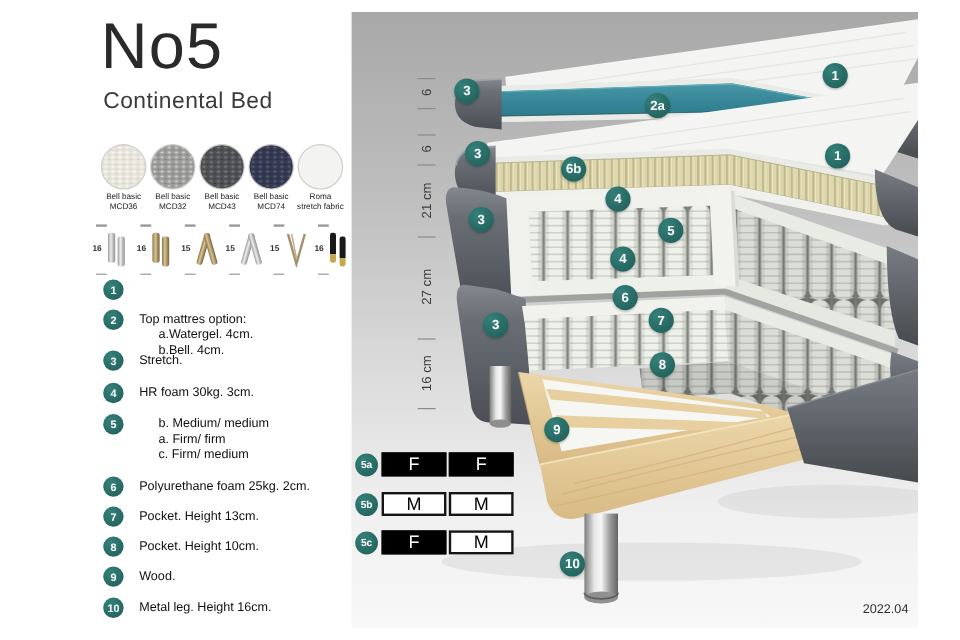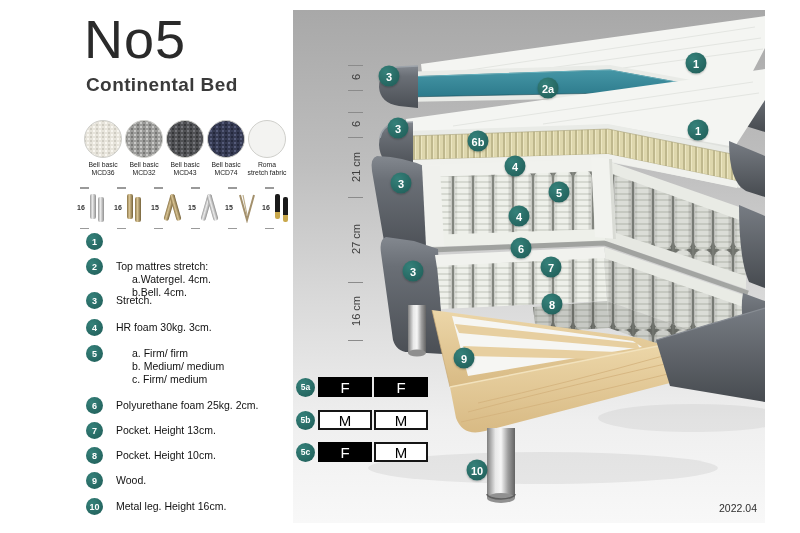--- a/index.html
+++ b/index.html
@@ -5,21 +5,21 @@
   html,body{margin:0;padding:0;}
   body{
     width:800px;height:533px;position:relative;background:#ffffff;
     font-family:"Liberation Sans",sans-serif;overflow:hidden;
     -webkit-font-smoothing:antialiased;
   }
   
   .left-col{position:absolute;left:0;top:0;width:293px;height:533px;background:#fff;margin-left:32px;}
   .title-main{position:absolute;left:52px;top:12px;font-size:54px;font-weight:200;
     letter-spacing:1px;color:#2a2a2a;line-height:54px;}
-  .title-sub{position:absolute;left:54px;top:74px;font-size:19px;font-weight:700;
+  .title-sub{position:absolute;left:54px;top:74px;font-size:19px;font-weight:400;
     letter-spacing:.4px;color:#3a3a3a;}
 
   .swatch-row{position:absolute;left:51px;top:120px;display:flex;gap:1px;}
   .swatch-item{width:40px;display:flex;flex-direction:column;align-items:center;}
   .swatch{width:36px;height:36px;border-radius:50%;border:1px solid #cfcfcb;}
   .sw0{background:#e7e4db;background-image:radial-gradient(#f8f6f0 28%,rgba(0,0,0,0) 32%),radial-gradient(#cfccc2 22%,rgba(0,0,0,0) 28%);background-size:6px 4px,6px 4px;background-position:0 0,3px 2px;}
   .sw1{background:#9c9c9a;background-image:radial-gradient(#c9c9c7 28%,rgba(0,0,0,0) 32%),radial-gradient(#787876 22%,rgba(0,0,0,0) 28%);background-size:6px 4px,6px 4px;background-position:0 0,3px 2px;}
   .sw2{background:#505154;background-image:radial-gradient(#74757a 28%,rgba(0,0,0,0) 32%),radial-gradient(#36373a 22%,rgba(0,0,0,0) 28%);background-size:6px 4px,6px 4px;background-position:0 0,3px 2px;}
   .sw3{background:#353a52;background-image:radial-gradient(#545a78 28%,rgba(0,0,0,0) 32%),radial-gradient(#24283c 22%,rgba(0,0,0,0) 28%);background-size:6px 4px,6px 4px;background-position:0 0,3px 2px;}
   .sw4{background:#f3f3f1;}
@@ -156,38 +156,38 @@
         </span>
     </div>
   </div>
 
   <div class="spec-item" style="top:233px">
     <span class="num-circle">1</span>
   </div>
   <div class="spec-item" style="top:258px">
     <span class="num-circle">2</span>
     <span class="spec-text">
-      <span>Top mattres stretch:</span>
+      <span>Top mattres option:</span>
       <span class="spec-sub" style="display:block">a.Watergel. 4cm.</span>
       <span class="spec-sub" style="display:block">b.Bell. 4cm.</span>
     </span>
   </div>
   <div class="spec-item" style="top:292px">
     <span class="num-circle">3</span>
     <span class="spec-text">Stretch.</span>
   </div>
   <div class="spec-item" style="top:319px">
     <span class="num-circle">4</span>
     <span class="spec-text">HR foam 30kg. 3cm.</span>
   </div>
   <div class="spec-item" style="top:345px">
     <span class="num-circle">5</span>
     <span class="spec-text">
+      <span class="spec-sub" style="display:block">b. Medium/ medium</span>
       <span class="spec-sub" style="display:block">a. Firm/ firm</span>
-      <span class="spec-sub" style="display:block">b. Medium/ medium</span>
       <span class="spec-sub" style="display:block">c. Firm/ medium</span>
     </span>
   </div>
   <div class="spec-item" style="top:397px">
     <span class="num-circle">6</span>
     <span class="spec-text">Polyurethane foam 25kg. 2cm.</span>
   </div>
   <div class="spec-item" style="top:422px">
     <span class="num-circle">7</span>
     <span class="spec-text">Pocket. Height 13cm.</span>

